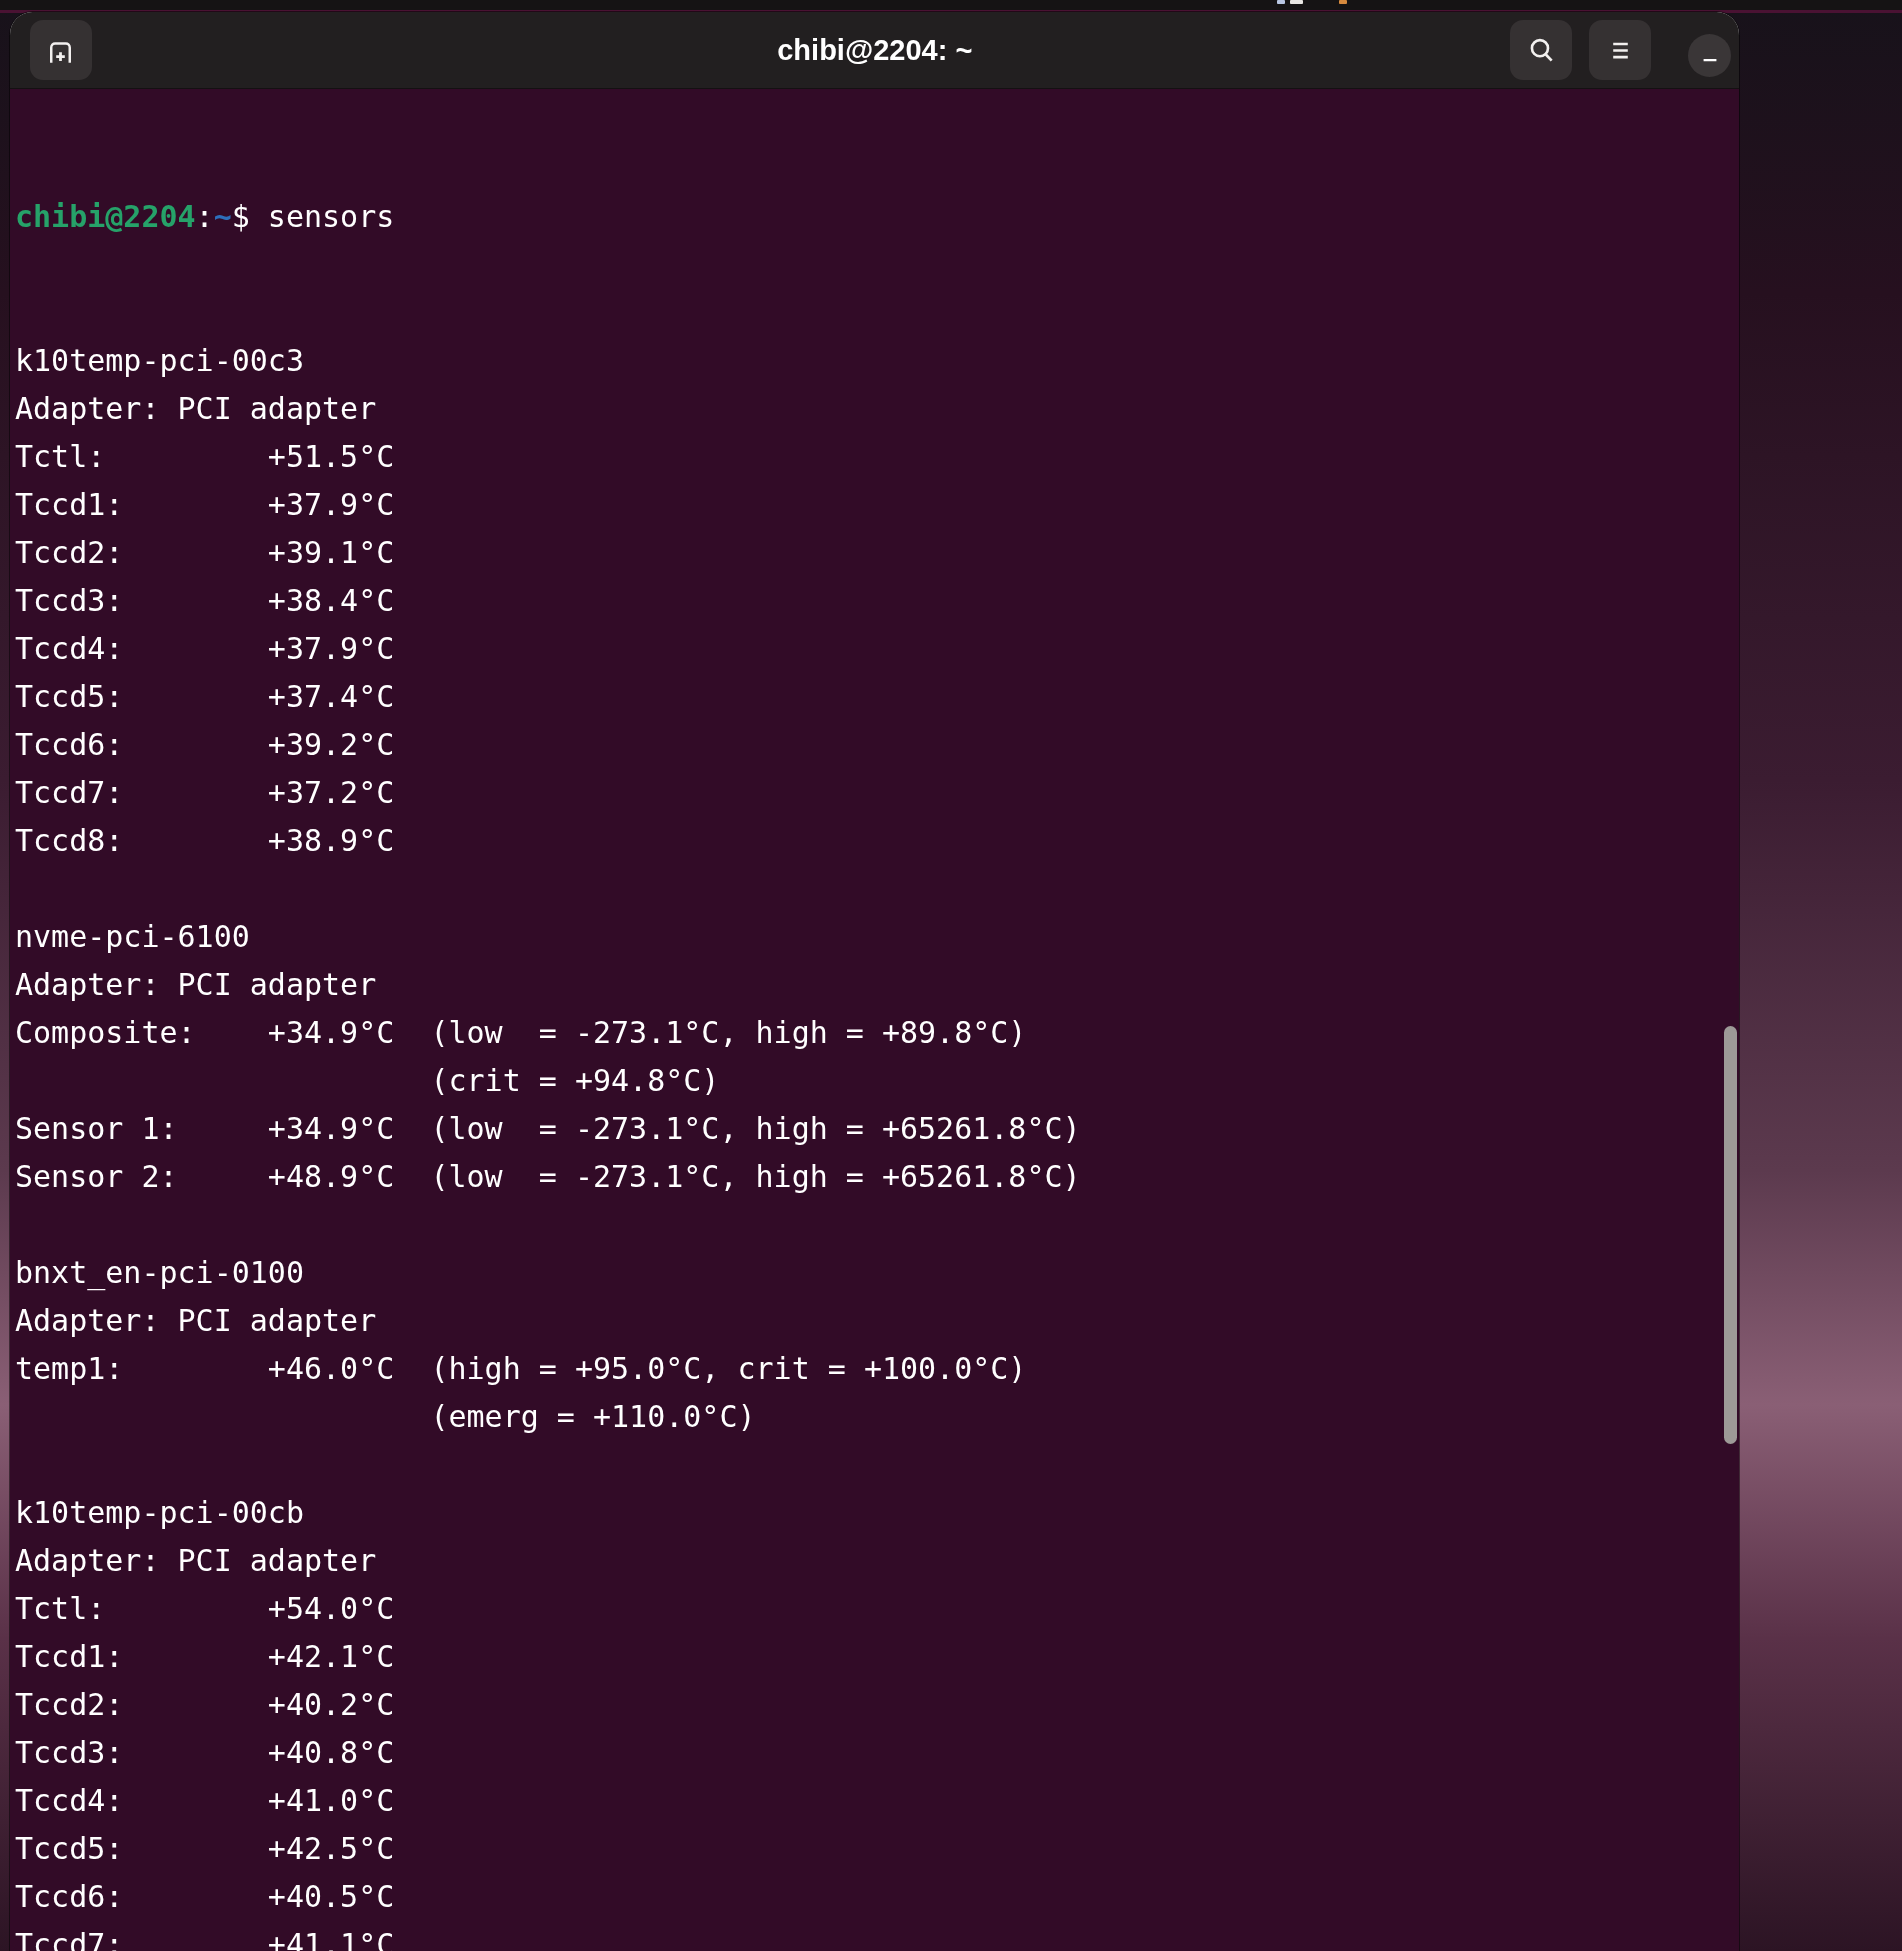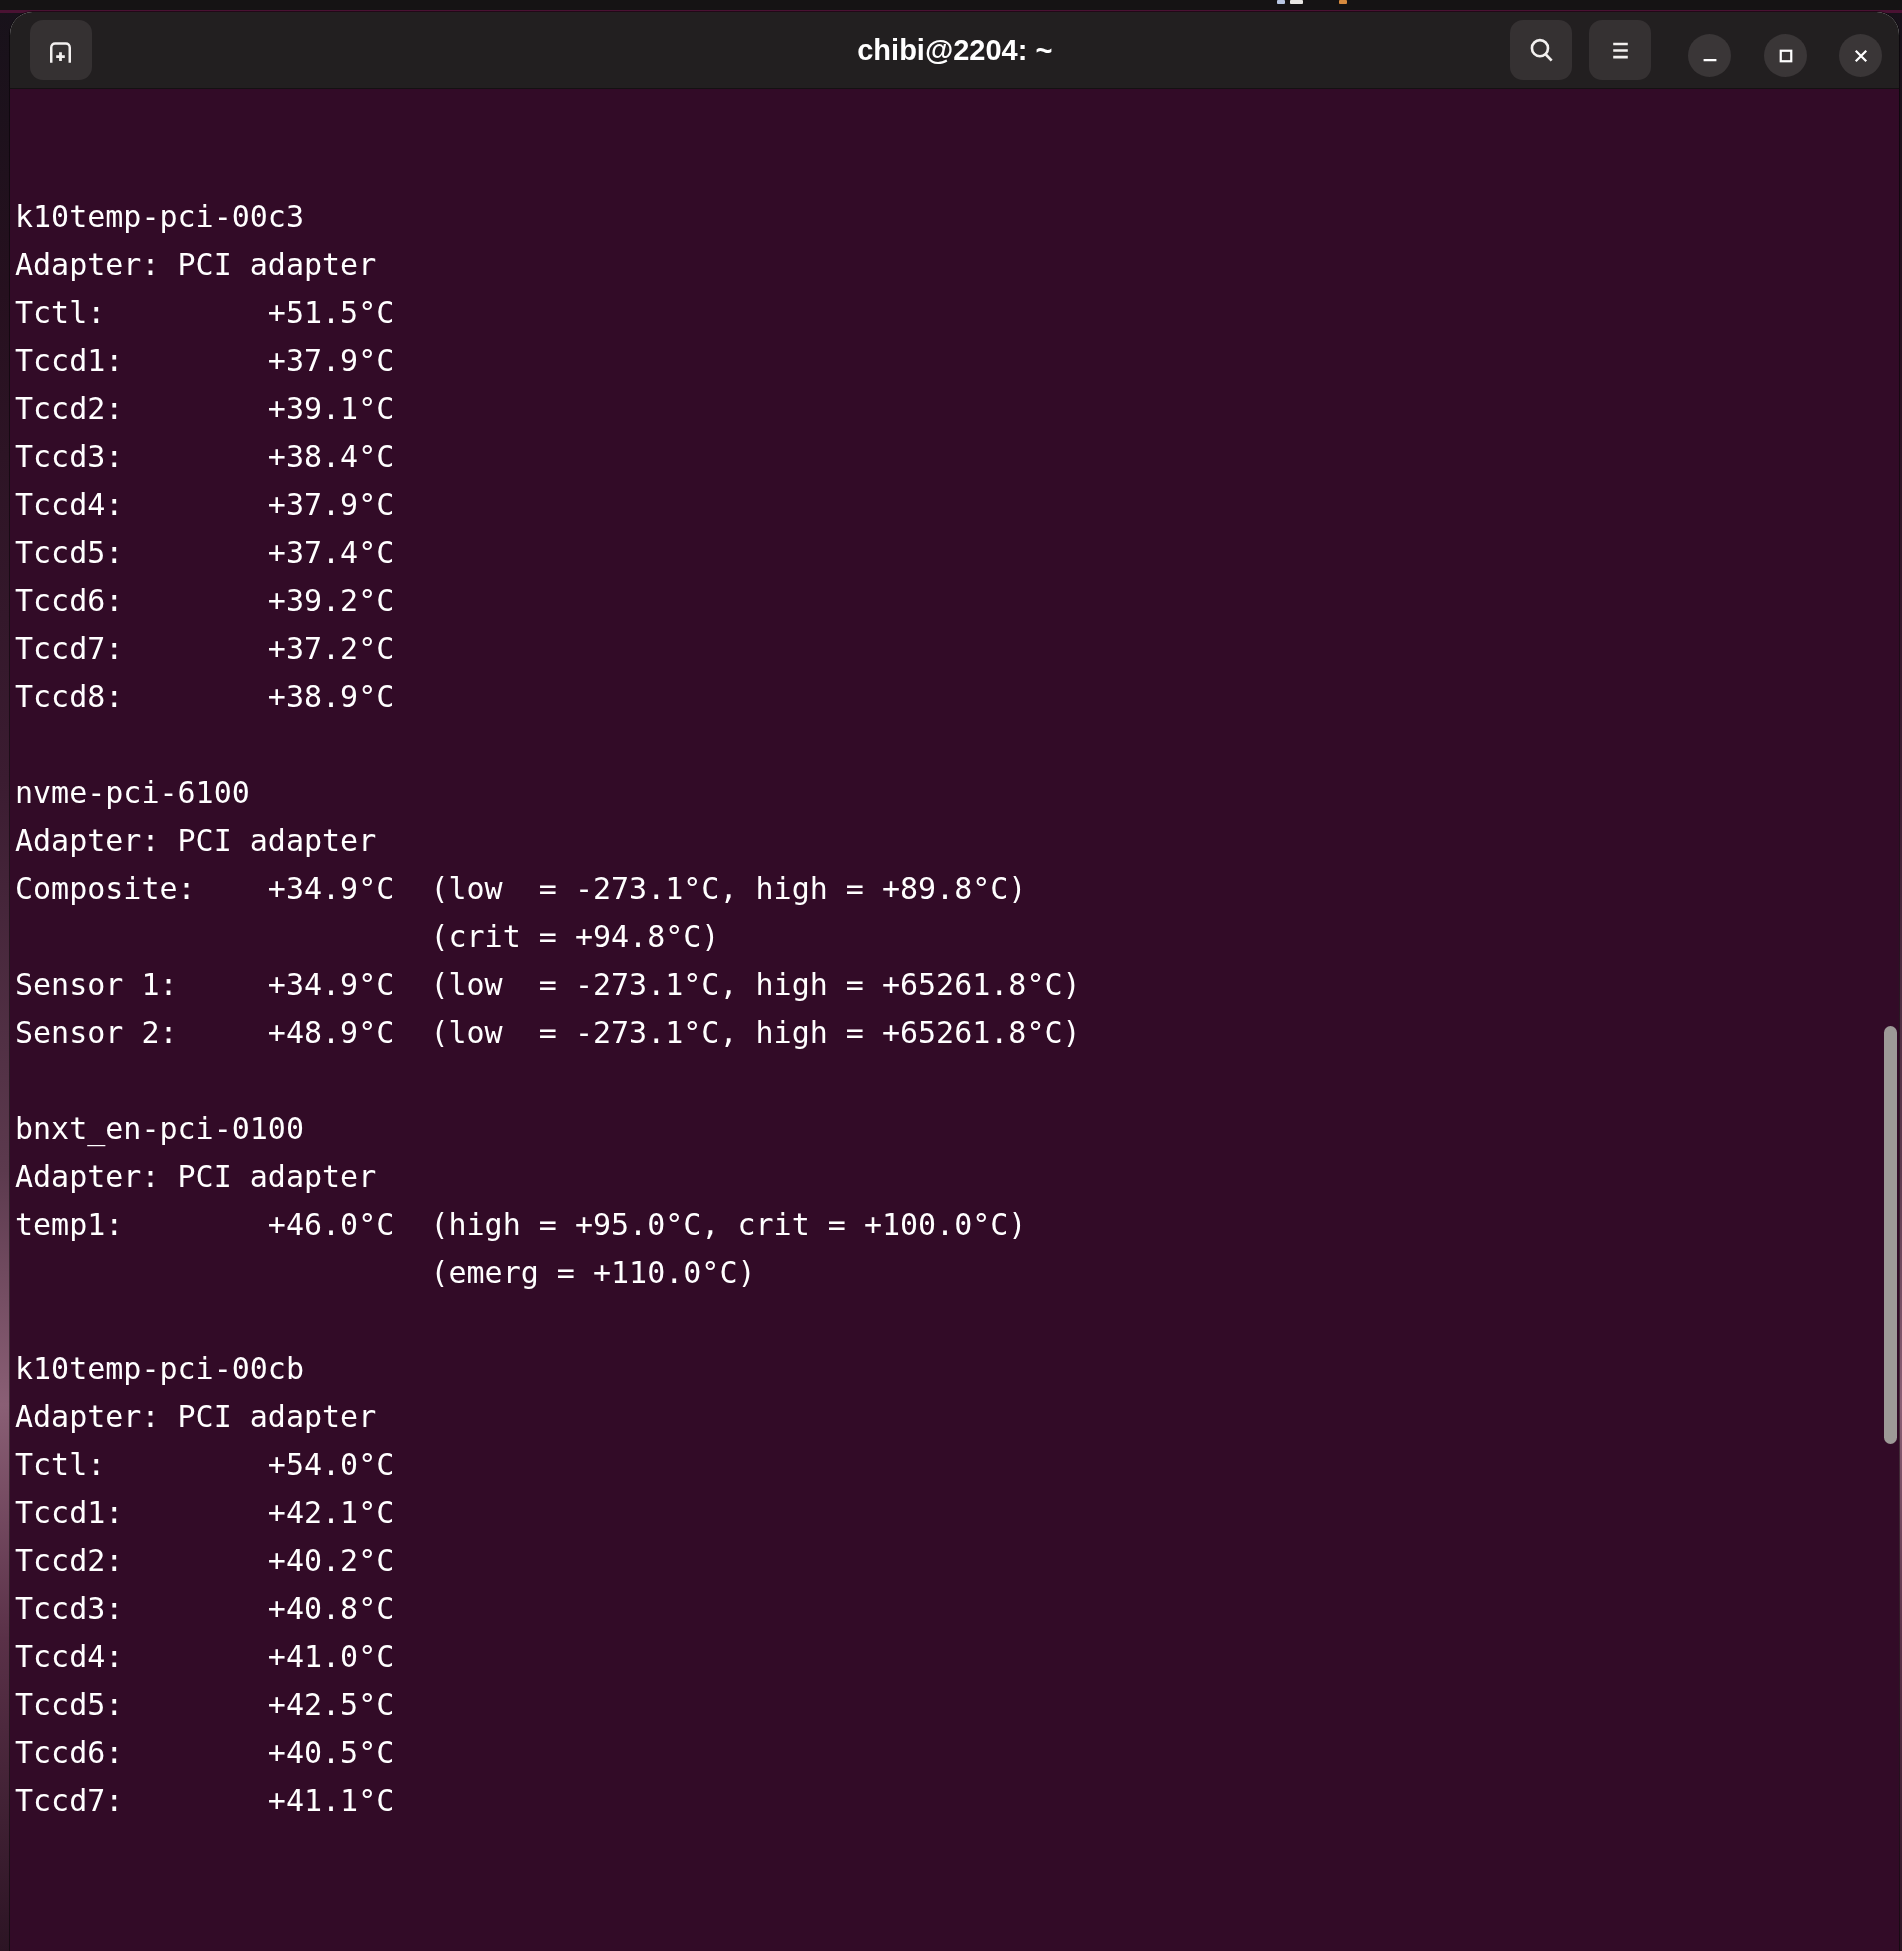--- a/index.html
+++ b/index.html
@@ -8,21 +8,21 @@
     background:linear-gradient(180deg,#17121a 0%,#26101f 15%,#3b1c31 40%,#5c3a4e 60%,#8a5f75 72%,#5a3148 84%,#2c1424 100%);
     font-family:"Liberation Sans",sans-serif;
   }
   
   .topstrip{position:absolute;left:0;top:0;width:100%;height:10.3px;background:#151314;}
   .topstrip .frag{position:absolute;top:0;height:3.7px;border-radius:0.9px;}
   .maroonline{position:absolute;left:0;top:10.3px;width:100%;height:2.8px;background:#4a1233;}
 
   
   .window{
-    position:absolute;left:10.3px;top:12px;width:1889px;height:1939px;
+    position:absolute;left:10.3px;top:12px;width:1729px;height:1939px;
     border-radius:22.4px 22.4px 0 0;overflow:hidden;background:#e5e5e5;
     box-shadow:0 0 0 0.9px rgba(0,0,0,0.55);
   }
   .headerbar{position:absolute;left:0;top:0;width:100%;height:76px;background:#221f20;border-bottom:0.9px solid #141112;}
   .headerbar .title{
     position:absolute;left:50%;top:50%;transform:translate(-50%,-50%);
     color:#ffffff;font-weight:bold;font-size:29px;white-space:pre;
   }
   .sqbtn{
     position:absolute;top:8.4px;width:62px;height:60px;border-radius:13px;
@@ -112,19 +112,20 @@
         <svg width="28" height="28" viewBox="0 0 24 24" fill="none" stroke="#ffffff" stroke-width="1.9">
           <path d="M7.5 7.5 L16.5 16.5 M16.5 7.5 L7.5 16.5"></path>
         </svg>
       </span>
     </div>
 
   </div>
 
   <div class="screen">
     <div class="term">
+      <div class="tline"><span class="p-user">chibi@2204</span><span>:</span><span class="p-path">~</span><span>$ </span><span>sensors</span></div>
       <div id="terminal-output"><div class="tline">k10temp-pci-00c3</div><div class="tline">Adapter: PCI adapter</div><div class="tline">Tctl:         +51.5°C</div><div class="tline">Tccd1:        +37.9°C</div><div class="tline">Tccd2:        +39.1°C</div><div class="tline">Tccd3:        +38.4°C</div><div class="tline">Tccd4:        +37.9°C</div><div class="tline">Tccd5:        +37.4°C</div><div class="tline">Tccd6:        +39.2°C</div><div class="tline">Tccd7:        +37.2°C</div><div class="tline">Tccd8:        +38.9°C</div><div class="tline"> </div><div class="tline">nvme-pci-6100</div><div class="tline">Adapter: PCI adapter</div><div class="tline">Composite:    +34.9°C  (low  = -273.1°C, high = +89.8°C)</div><div class="tline">                       (crit = +94.8°C)</div><div class="tline">Sensor 1:     +34.9°C  (low  = -273.1°C, high = +65261.8°C)</div><div class="tline">Sensor 2:     +48.9°C  (low  = -273.1°C, high = +65261.8°C)</div><div class="tline"> </div><div class="tline">bnxt_en-pci-0100</div><div class="tline">Adapter: PCI adapter</div><div class="tline">temp1:        +46.0°C  (high = +95.0°C, crit = +100.0°C)</div><div class="tline">                       (emerg = +110.0°C)</div><div class="tline"> </div><div class="tline">k10temp-pci-00cb</div><div class="tline">Adapter: PCI adapter</div><div class="tline">Tctl:         +54.0°C</div><div class="tline">Tccd1:        +42.1°C</div><div class="tline">Tccd2:        +40.2°C</div><div class="tline">Tccd3:        +40.8°C</div><div class="tline">Tccd4:        +41.0°C</div><div class="tline">Tccd5:        +42.5°C</div><div class="tline">Tccd6:        +40.5°C</div><div class="tline">Tccd7:        +41.1°C</div></div>
     </div>
     <div class="scroll-thumb"></div>
   </div>
 
 </div>
 
 
 </body></html>

